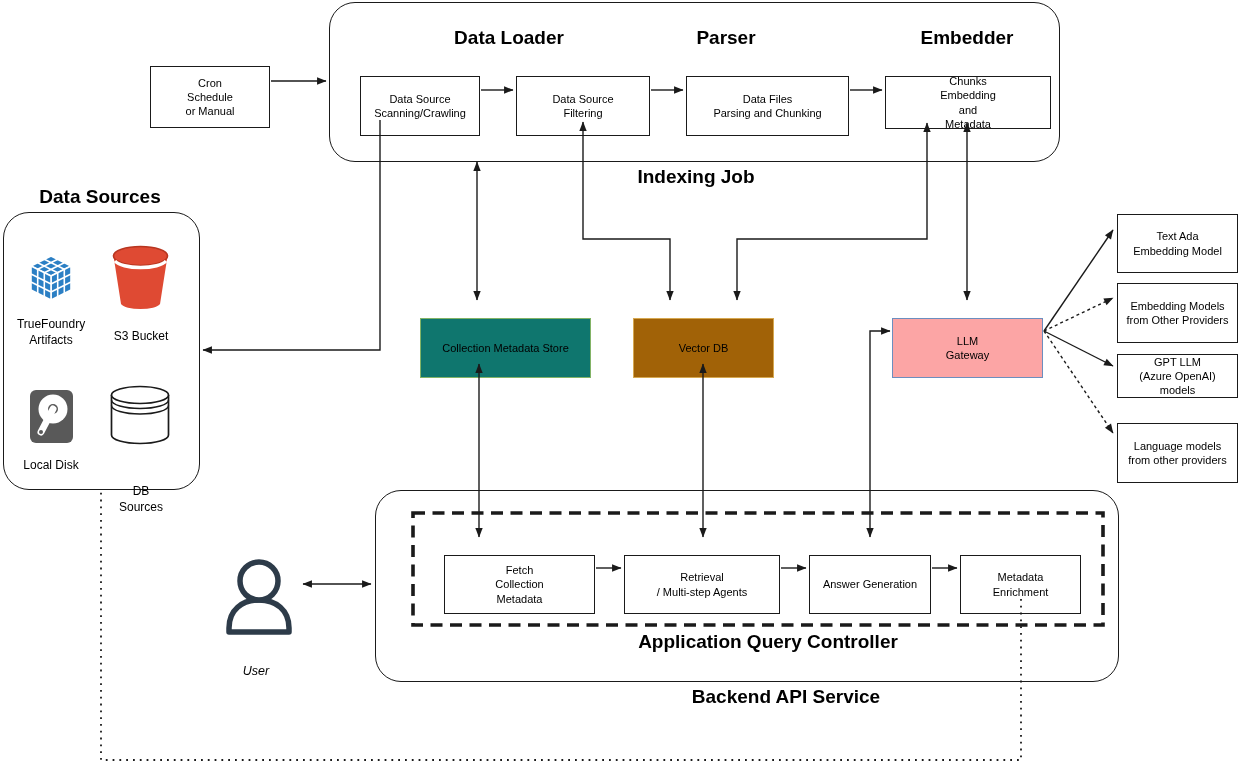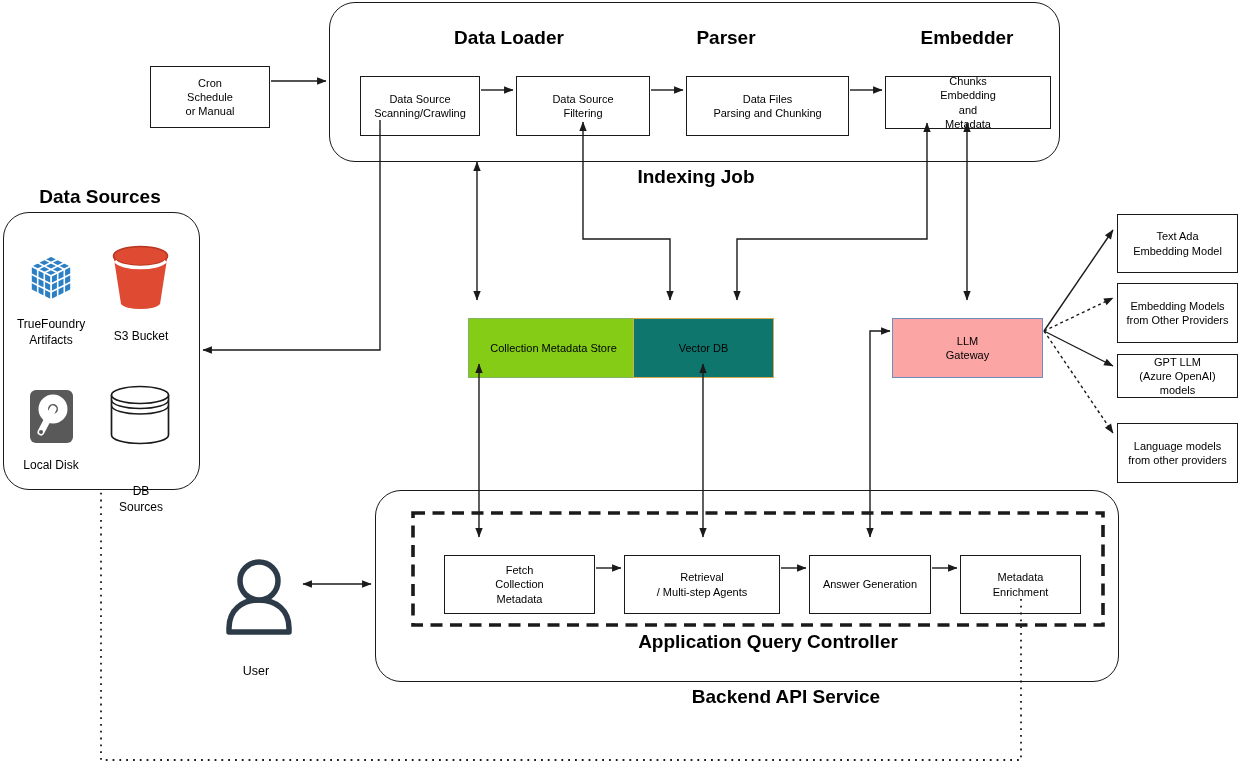--- a/index.html
+++ b/index.html
@@ -1,22 +1,22 @@
 <!DOCTYPE html>
 <html><head>
 <meta charset="utf-8">
 <style>
   html,body{margin:0;padding:0;background:#fff;}
   #canvas{position:relative;width:1239px;height:763px;background:#fff;
           font-family:"Liberation Sans","DejaVu Sans",sans-serif;color:#000;overflow:hidden;}
   .container{position:absolute;border:1.6px solid #1a1a1a;border-radius:26px;background:transparent;}
   .box{position:absolute;background:#fff;border:1.3px solid #1a1a1a;display:flex;align-items:center;justify-content:center;
        text-align:center;font-size:11px;line-height:1.3;white-space:pre-line;padding:2px;box-sizing:border-box;}
-  .box-green{background:#84cc16;border-color:#82b366;margin-left:48px;}
-  .box-yellow{background:#0f766e;border-color:#d6a850;}
+  .box-green{background:#0f766e;border-color:#82b366;}
+  .box-yellow{background:#a16207;border-color:#d6a850;}
   .box-blue{background:#fca5a5;border-color:#6c8ebf;}
   .hdr{position:absolute;transform:translateX(-50%);font-weight:bold;font-size:19px;white-space:nowrap;}
   .cap{position:absolute;transform:translateX(-50%);font-size:12px;line-height:1.35;text-align:center;white-space:pre-line;}
   #wires{position:absolute;left:0;top:0;z-index:9;pointer-events:none;}
   .icon{position:absolute;}
   .boxlayer{position:absolute;left:0;top:16px;width:100%;height:100%;z-index:5;}
 </style>
 </head>
 <body>
 
@@ -120,21 +120,21 @@
     <div class="cap" style="left:51px;top:441px;">Local Disk</div>
     <div class="cap" style="left:141px;top:431px;margin-top:36px;">DB
 Sources</div>
 
     <div class="icon" style="left:219px;top:540px;">
       <svg width="80" height="84" viewBox="0 0 80 84">
         <path d="M10,76 L10,72 C10,54 23,44 40,44 C57,44 70,54 70,72 L70,76 Z" fill="none" stroke="#2d3b49" stroke-width="5.5" stroke-linejoin="round"></path>
         <circle cx="40" cy="25" r="19" fill="#ffffff" stroke="#2d3b49" stroke-width="5.5"></circle>
       </svg>
     </div>
-    <div class="cap" style="left:256px;top:647px;font-size:12.5px;">User</div>
+    <div class="cap" style="left:256px;top:647px;font-size:12.5px;font-style:italic;">User</div>
   </div>
 
   <svg id="wires" width="1239" height="763" viewBox="0 0 1239 763">
     <defs>
       <marker id="ae" viewBox="0 0 10 8" markerWidth="10.5" markerHeight="8.5" refX="9" refY="4" orient="auto" markerUnits="userSpaceOnUse">
         <path d="M0.5,0.5 L9.5,4 L0.5,7.5 Z" fill="#1a1a1a"></path>
       </marker>
       <marker id="as" viewBox="0 0 10 8" markerWidth="10.5" markerHeight="8.5" refX="9" refY="4" orient="auto-start-reverse" markerUnits="userSpaceOnUse">
         <path d="M0.5,0.5 L9.5,4 L0.5,7.5 Z" fill="#1a1a1a"></path>
       </marker>

